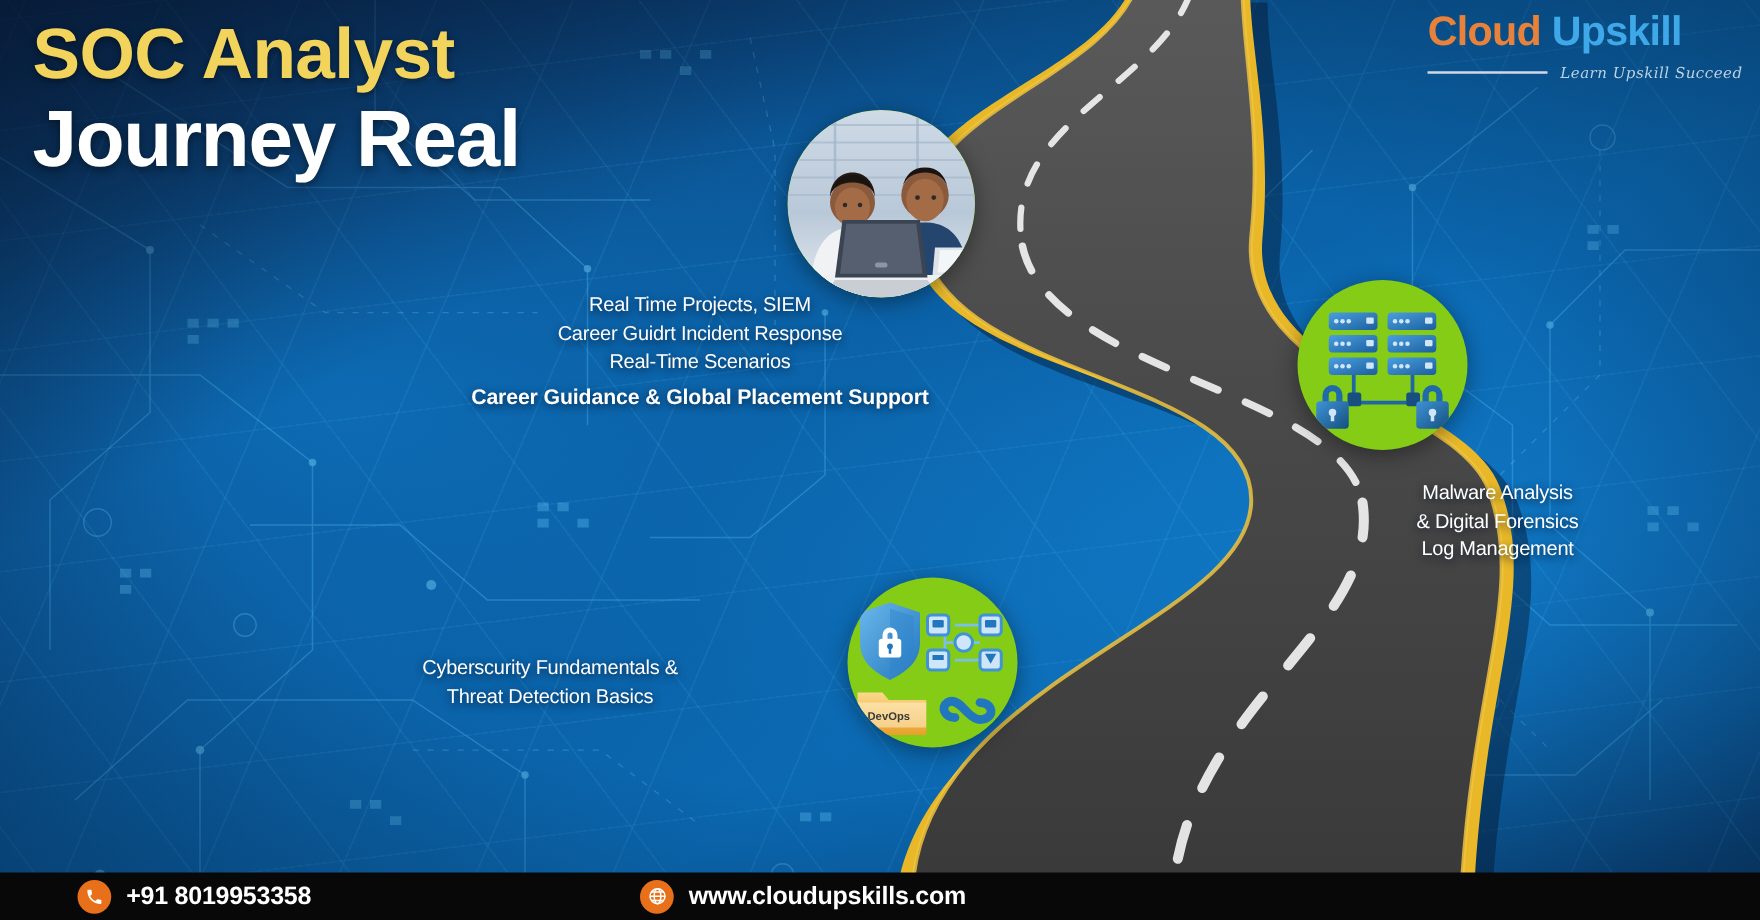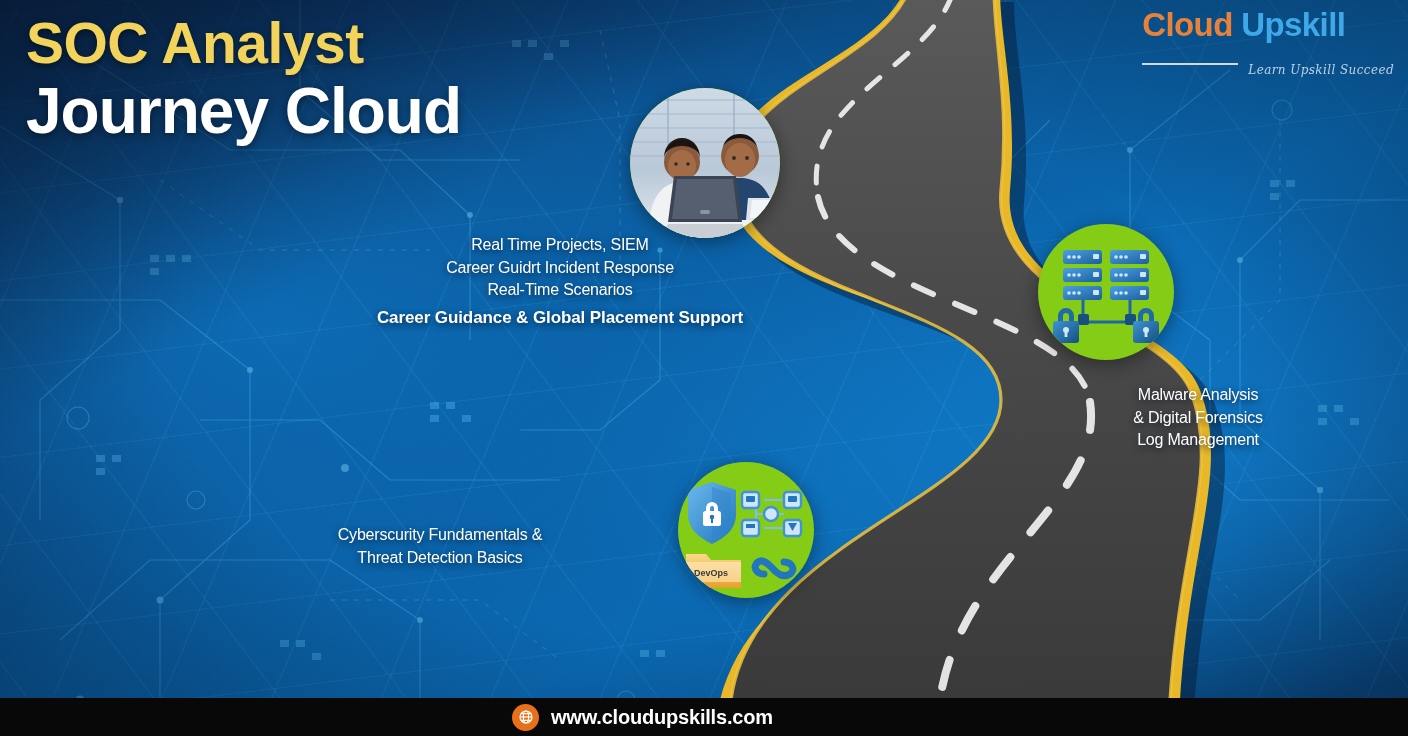--- a/index.html
+++ b/index.html
@@ -66,21 +66,21 @@
   .logo-cloud { color:#e8823a; }
   .logo-up { color:#3ea8e8; }
   .logo-sub {
     display:flex; align-items:center; justify-content:flex-end;
     gap:10px; margin-top:10px;
   }
   .logo-rule { width:96px; height:2px; background:#cfd9e3; }
   .logo-tag {
     font-family:"DejaVu Serif", serif;
     font-style:italic; font-size:12px; color:#bcd2e6;
-    letter-spacing:.4px; white-space:nowrap;margin-top:12px;
+    letter-spacing:.4px; white-space:nowrap;
   }
 
   
   .tblock { position:absolute; z-index:6; color:#fff; text-shadow:0 2px 7px rgba(2,16,36,.75); }
   .tblock .big {
     font-size:16px; font-weight:normal; line-height:1.42; letter-spacing:-.2px;
   }
   .tblock .small {
     font-size:17px; font-weight:bold; line-height:1.4; margin-top:4px;
     letter-spacing:-.1px;
@@ -246,21 +246,21 @@
     <path d="M909 -10 C 876 72, 710 93, 739 200
              C 769 305, 1001 302, 1001 400
              C 1001 497, 752 540, 731 700" fill="none" stroke="#f0c33d" stroke-width="3.2" opacity=".85"></path>
     <path d="M994 -10 C 994 40, 1010 106, 1001 190
              C 991 302, 1166 324, 1191 392
              C 1220 470, 1180 543, 1170 700" fill="none" stroke="#f0c33d" stroke-width="3.2" opacity=".85"></path>
   </svg>
 
   <div class="headline">
     <div class="l1">SOC Analyst</div>
-    <div class="l2">Journey Cloud</div>
+    <div class="l2">Journey Real</div>
   </div>
 
   <div class="logo">
     <div class="logo-word">
       <span class="logo-cloud">Cloud </span><span class="logo-up">Upskill</span>
     </div>
     <div class="logo-sub">
       <span class="logo-rule"></span>
       <span class="logo-tag">Learn Upskill Succeed</span>
     </div>
@@ -477,20 +477,28 @@
     <div class="big">Log Management</div>
   </div>
 
   <div class="tblock" id="block-left">
     <div class="big">Cyberscurity Fundamentals &amp;</div>
     <div class="big">Threat Detection Basics</div>
   </div>
 
   <div class="footer">
 
+    <div class="fitem" id="fitem-phone">
+      <span class="fic">
+        <svg viewBox="0 0 24 24" width="15" height="15" fill="#ffffff">
+          <path d="M6.6 10.8c1.4 2.8 3.8 5.1 6.6 6.6l2.2-2.2c.3-.3.7-.4 1-.2 1.1.4 2.4.6 3.6.6.6 0 1 .4 1 1V20c0 .6-.4 1-1 1C10.6 21 3 13.4 3 4c0-.6.4-1 1-1h3.5c.6 0 1 .4 1 1 0 1.3.2 2.5.6 3.6.1.3 0 .7-.2 1l-2.3 2.2z"></path>
+        </svg>
+      </span>
+      <span class="ftext">+91 8019953358</span>
+    </div>
 
     <div class="fitem" id="fitem-web">
       <span class="fic">
         <svg viewBox="0 0 24 24" width="16" height="16" fill="none" stroke="#ffffff" stroke-width="1.8">
           <circle cx="12" cy="12" r="9"></circle>
           <ellipse cx="12" cy="12" rx="4" ry="9"></ellipse>
           <line x1="3" y1="12" x2="21" y2="12"></line>
           <line x1="4.5" y1="7" x2="19.5" y2="7"></line>
           <line x1="4.5" y1="17" x2="19.5" y2="17"></line>
         </svg>

